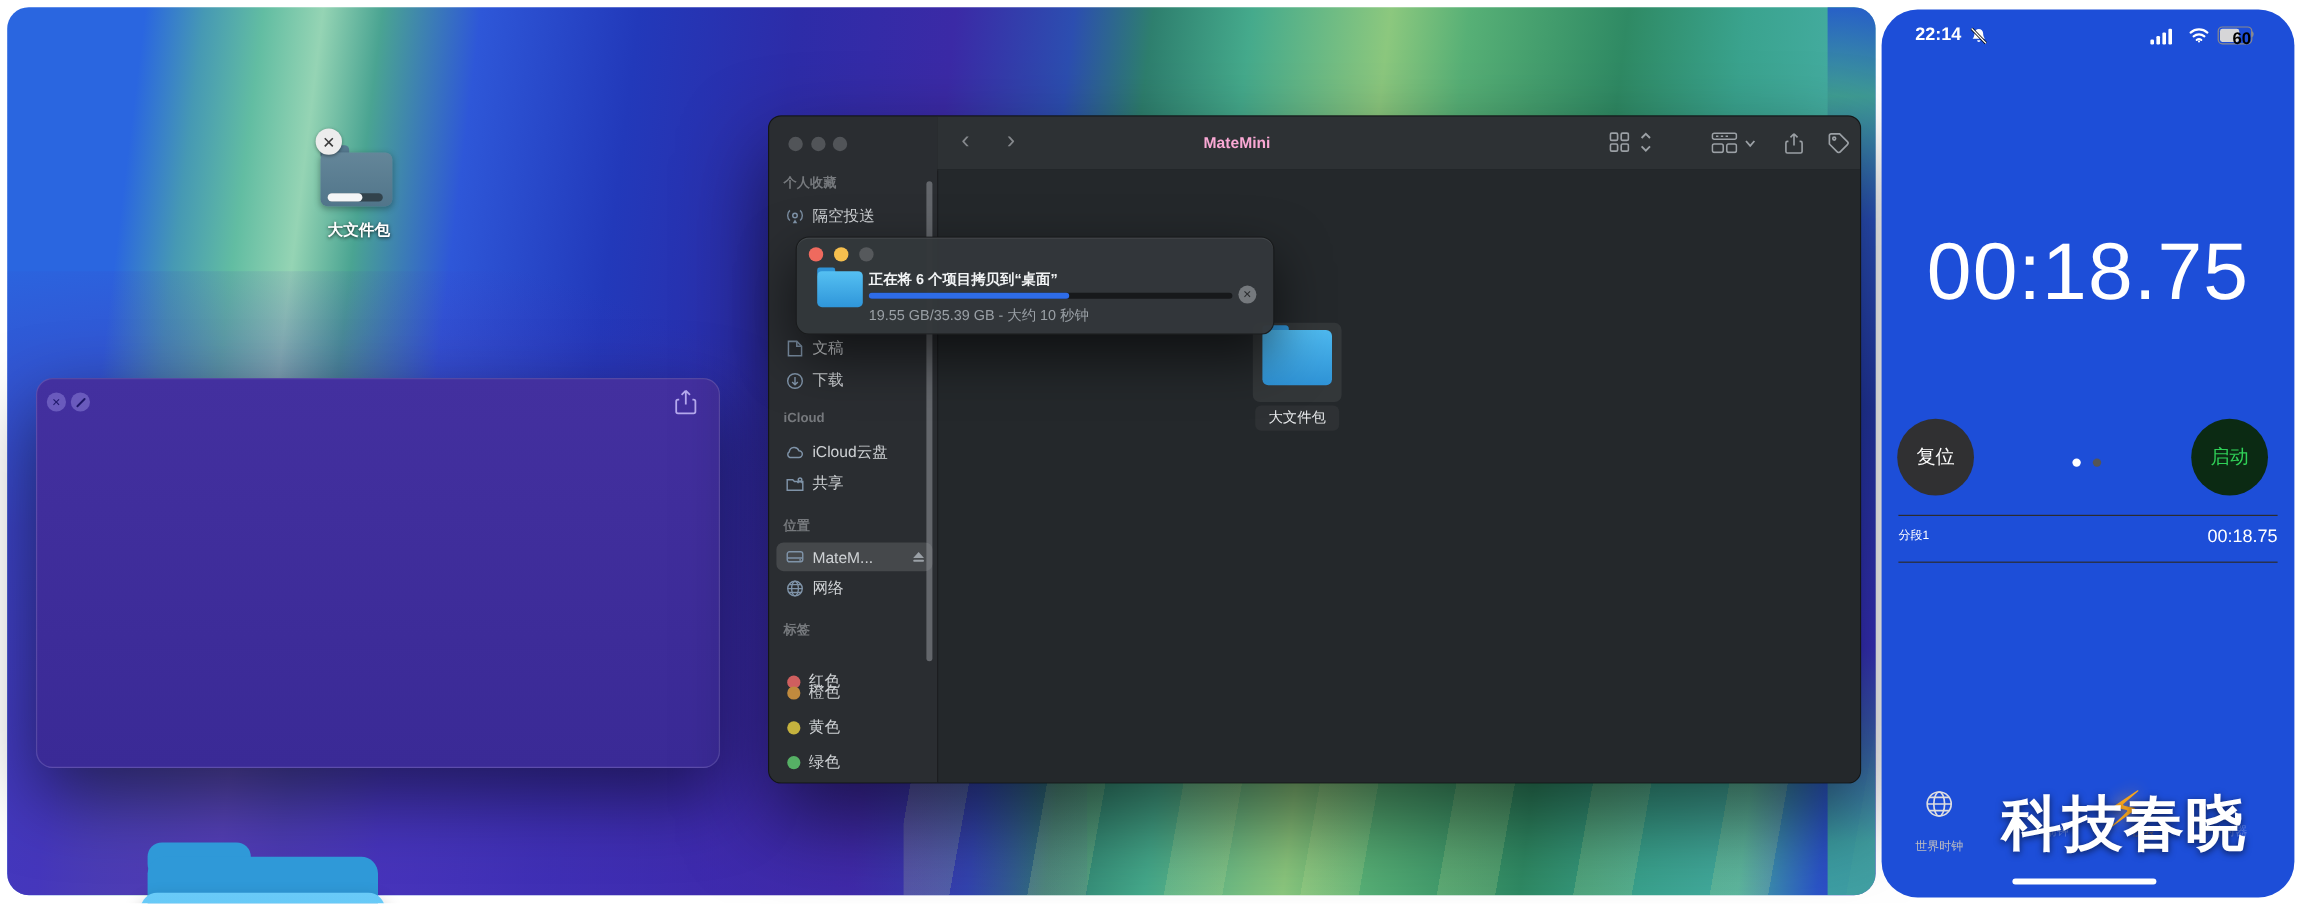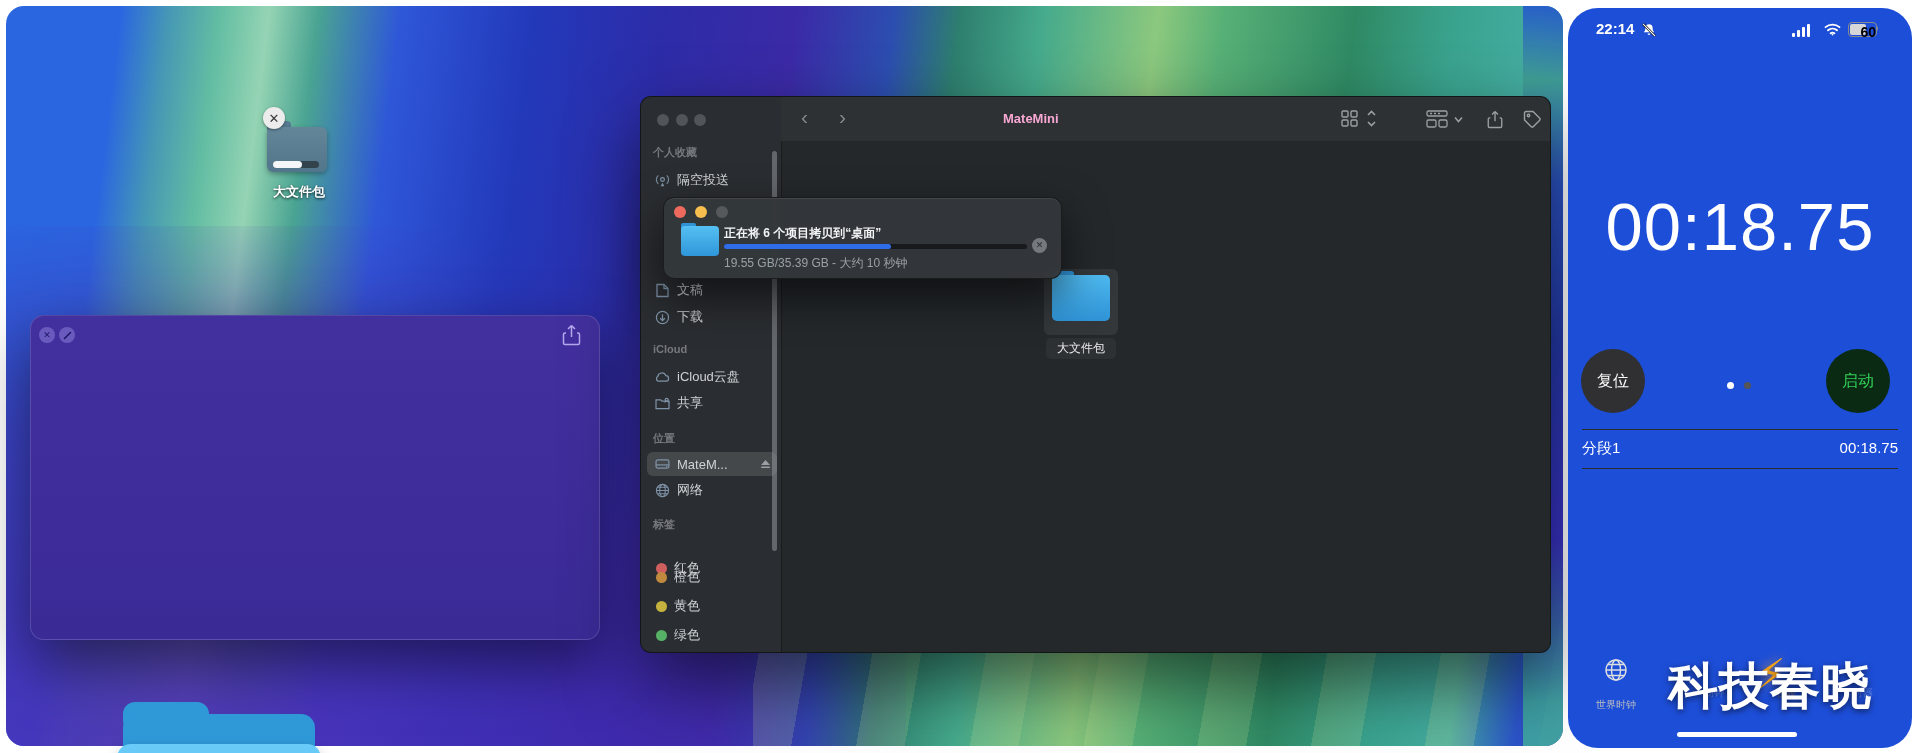--- a/index.html
+++ b/index.html
@@ -101,21 +101,21 @@
   .ph-batt-num{position:absolute;left:0;top:1px;width:100%;text-align:right;font-size:14px;font-weight:700;color:#000;}
   .ph-batt-nub{left:308px;top:18px;width:2px;height:5px;background:#8a8a8d;border-radius:0 2px 2px 0;}
   .ph-digits{left:0;top:180px;width:344px;text-align:center;font-size:67px;font-weight:200;letter-spacing:1px;
     color:#fff;font-stretch:condensed;}
   .ph-btn{width:64px;height:64px;border-radius:50%;display:flex;align-items:center;justify-content:center;
     font-size:16px;top:341px;}
   .ph-reset{left:13px;background:#303032;color:#fdfdfd;}
   .ph-start{left:258px;background:#0b2a13;color:#30d158;}
   .ph-dot{width:7px;height:7px;border-radius:50%;top:374px;}
   .ph-sep{left:14px;right:14px;height:1px;background:#2c2c2e;}
-  .ph-lapname{left:14px;top:431px;font-size:15px;color:#fff;}
+  .ph-lapname{left:14px;top:431px;font-size:10px;color:#fff;}
   .ph-laptime{right:14px;top:431px;font-size:15px;color:#fff;}
   .ph-tab{width:64px;text-align:center;top:650px;}
   .ph-tab .glyph{display:flex;justify-content:center;color:#dedee0;}
   .ph-tab .lbl{margin-top:16px;font-size:10px;color:#bcbcc0;}
   .ph-tab.faint{opacity:.28;}
   .ph-tab.faint.on{color:#ff9f0a;opacity:.45;}
   .ph-tab.faint .lbl{color:inherit;}
   .wm-bolt{left:188px;top:642px;font-size:42px;color:#f7a51d;z-index:4;text-shadow:0 0 12px rgba(247,165,29,.8);}
   .watermark{left:100px;top:645px;width:244px;font-size:50px;font-weight:800;color:#fff;letter-spacing:1px;
     z-index:5;text-shadow:0 2px 6px rgba(0,0,0,.6);white-space:nowrap;}

